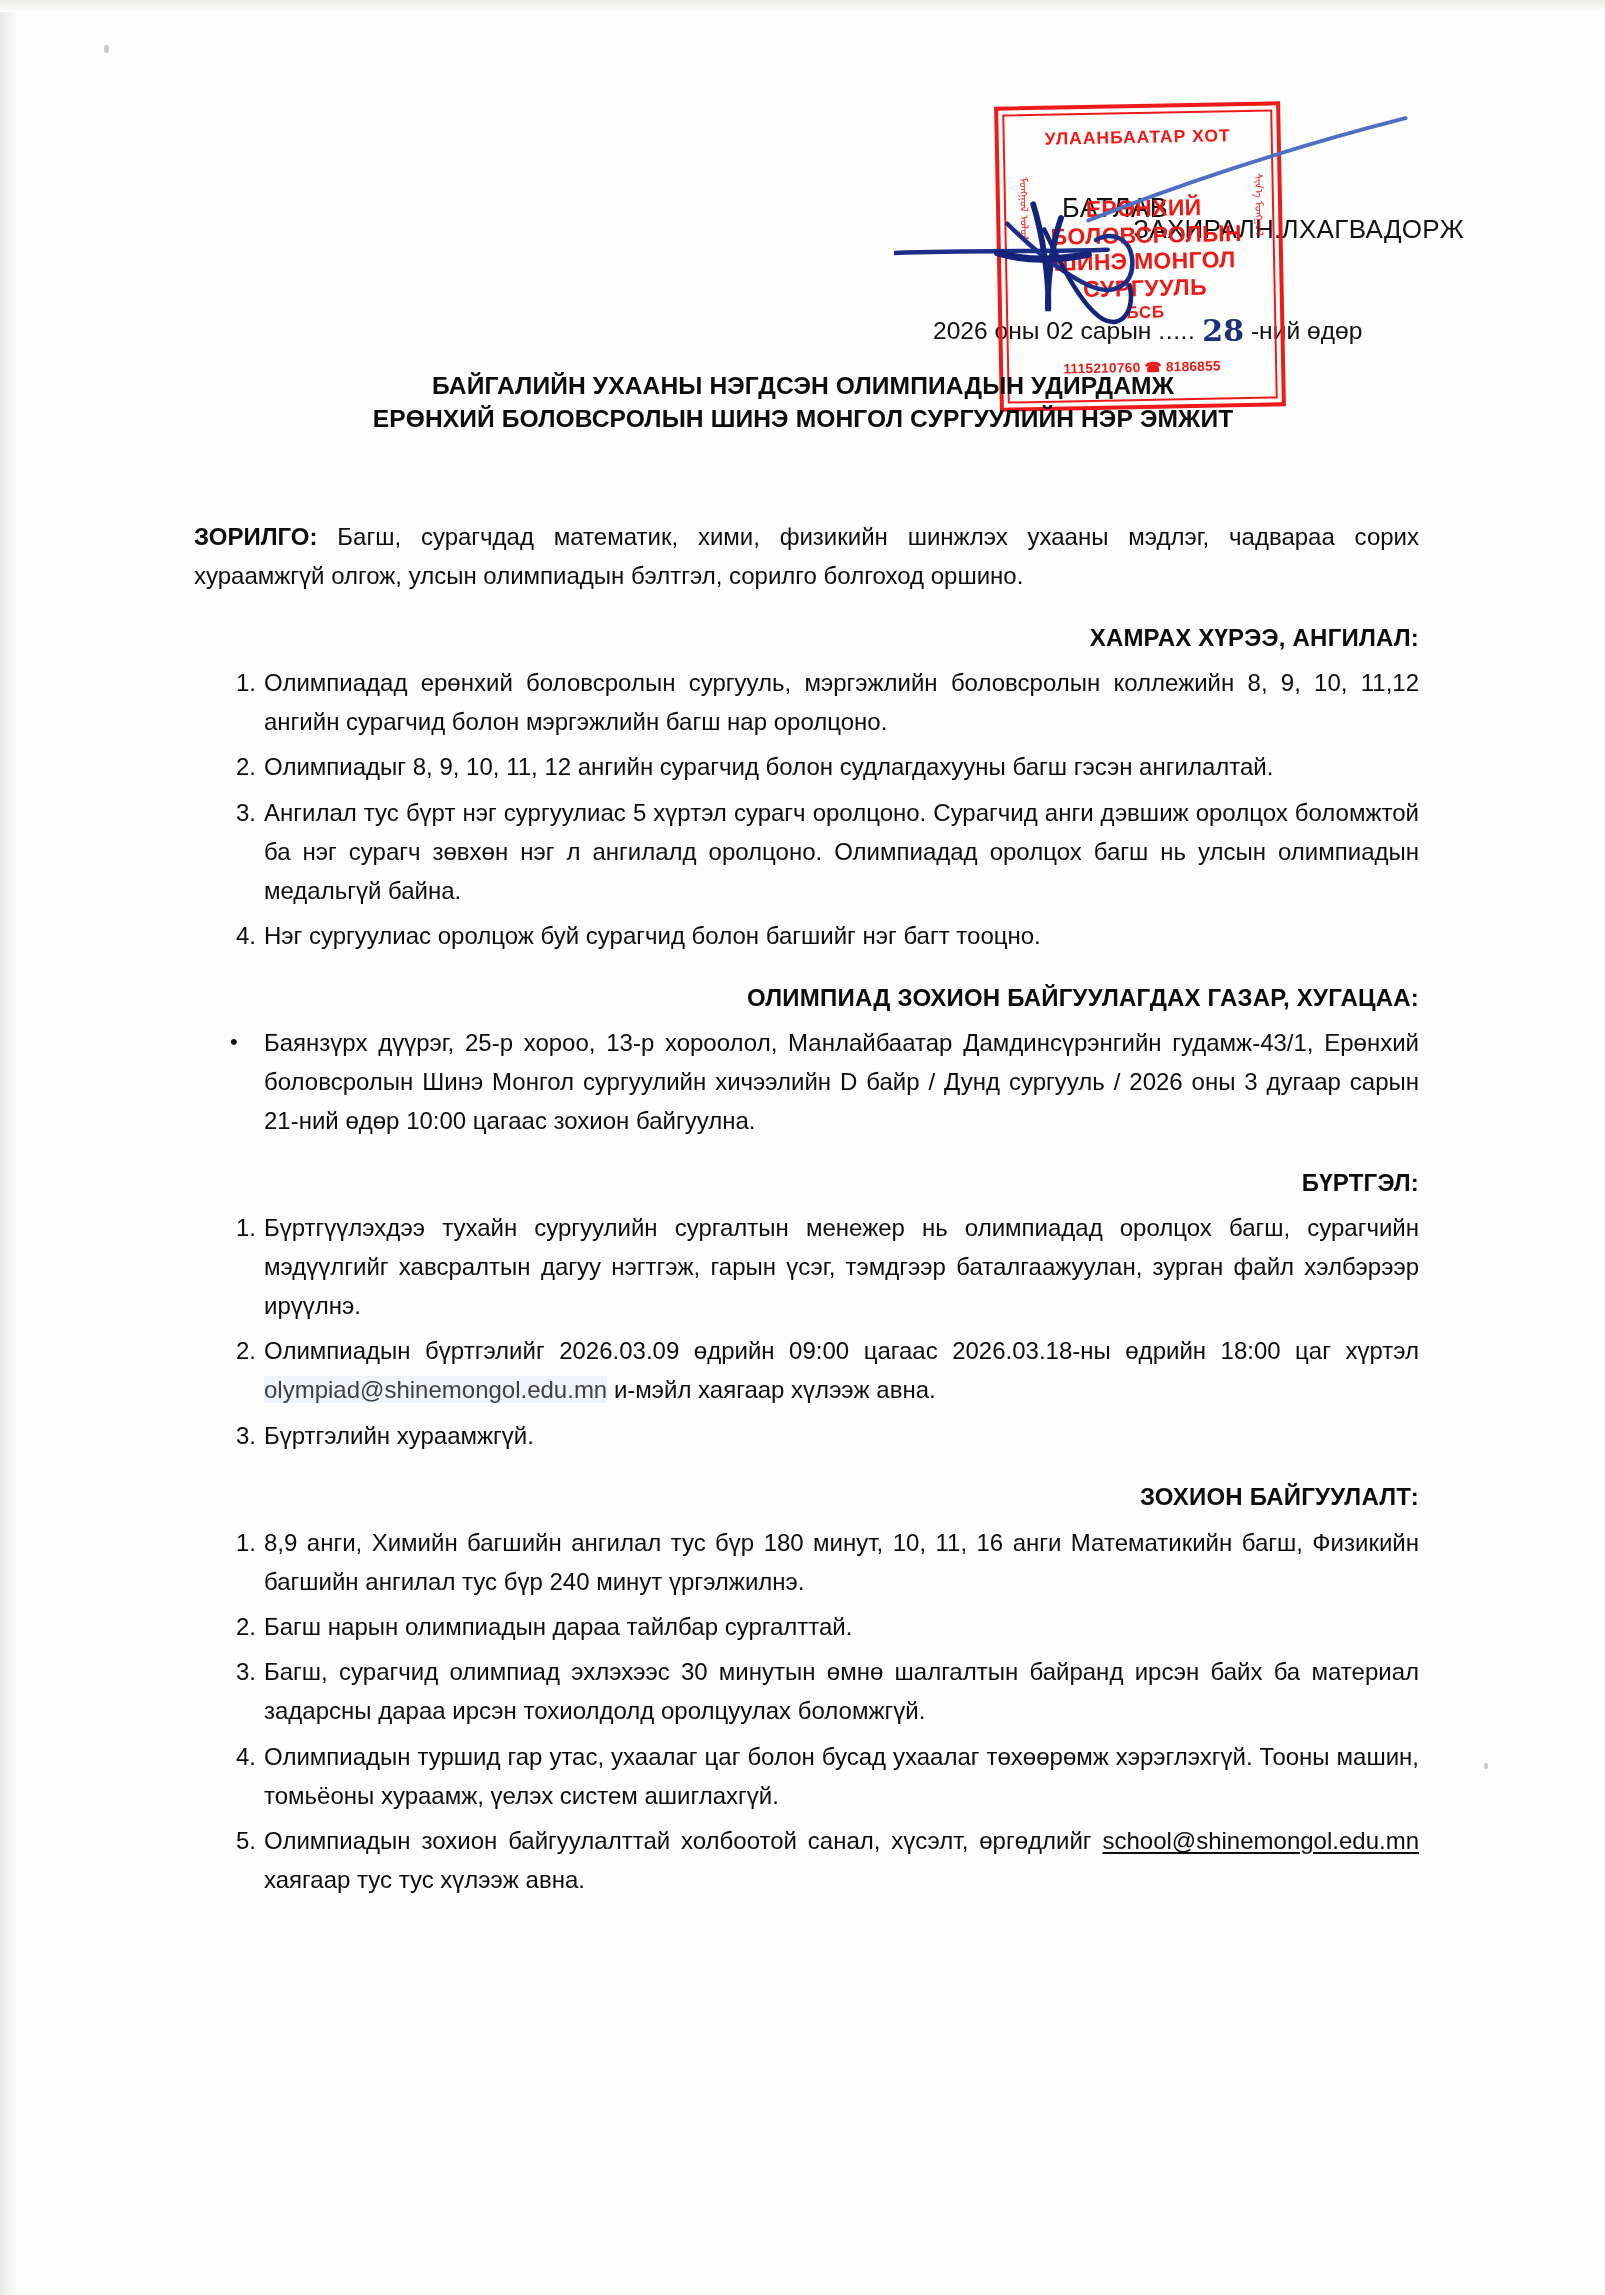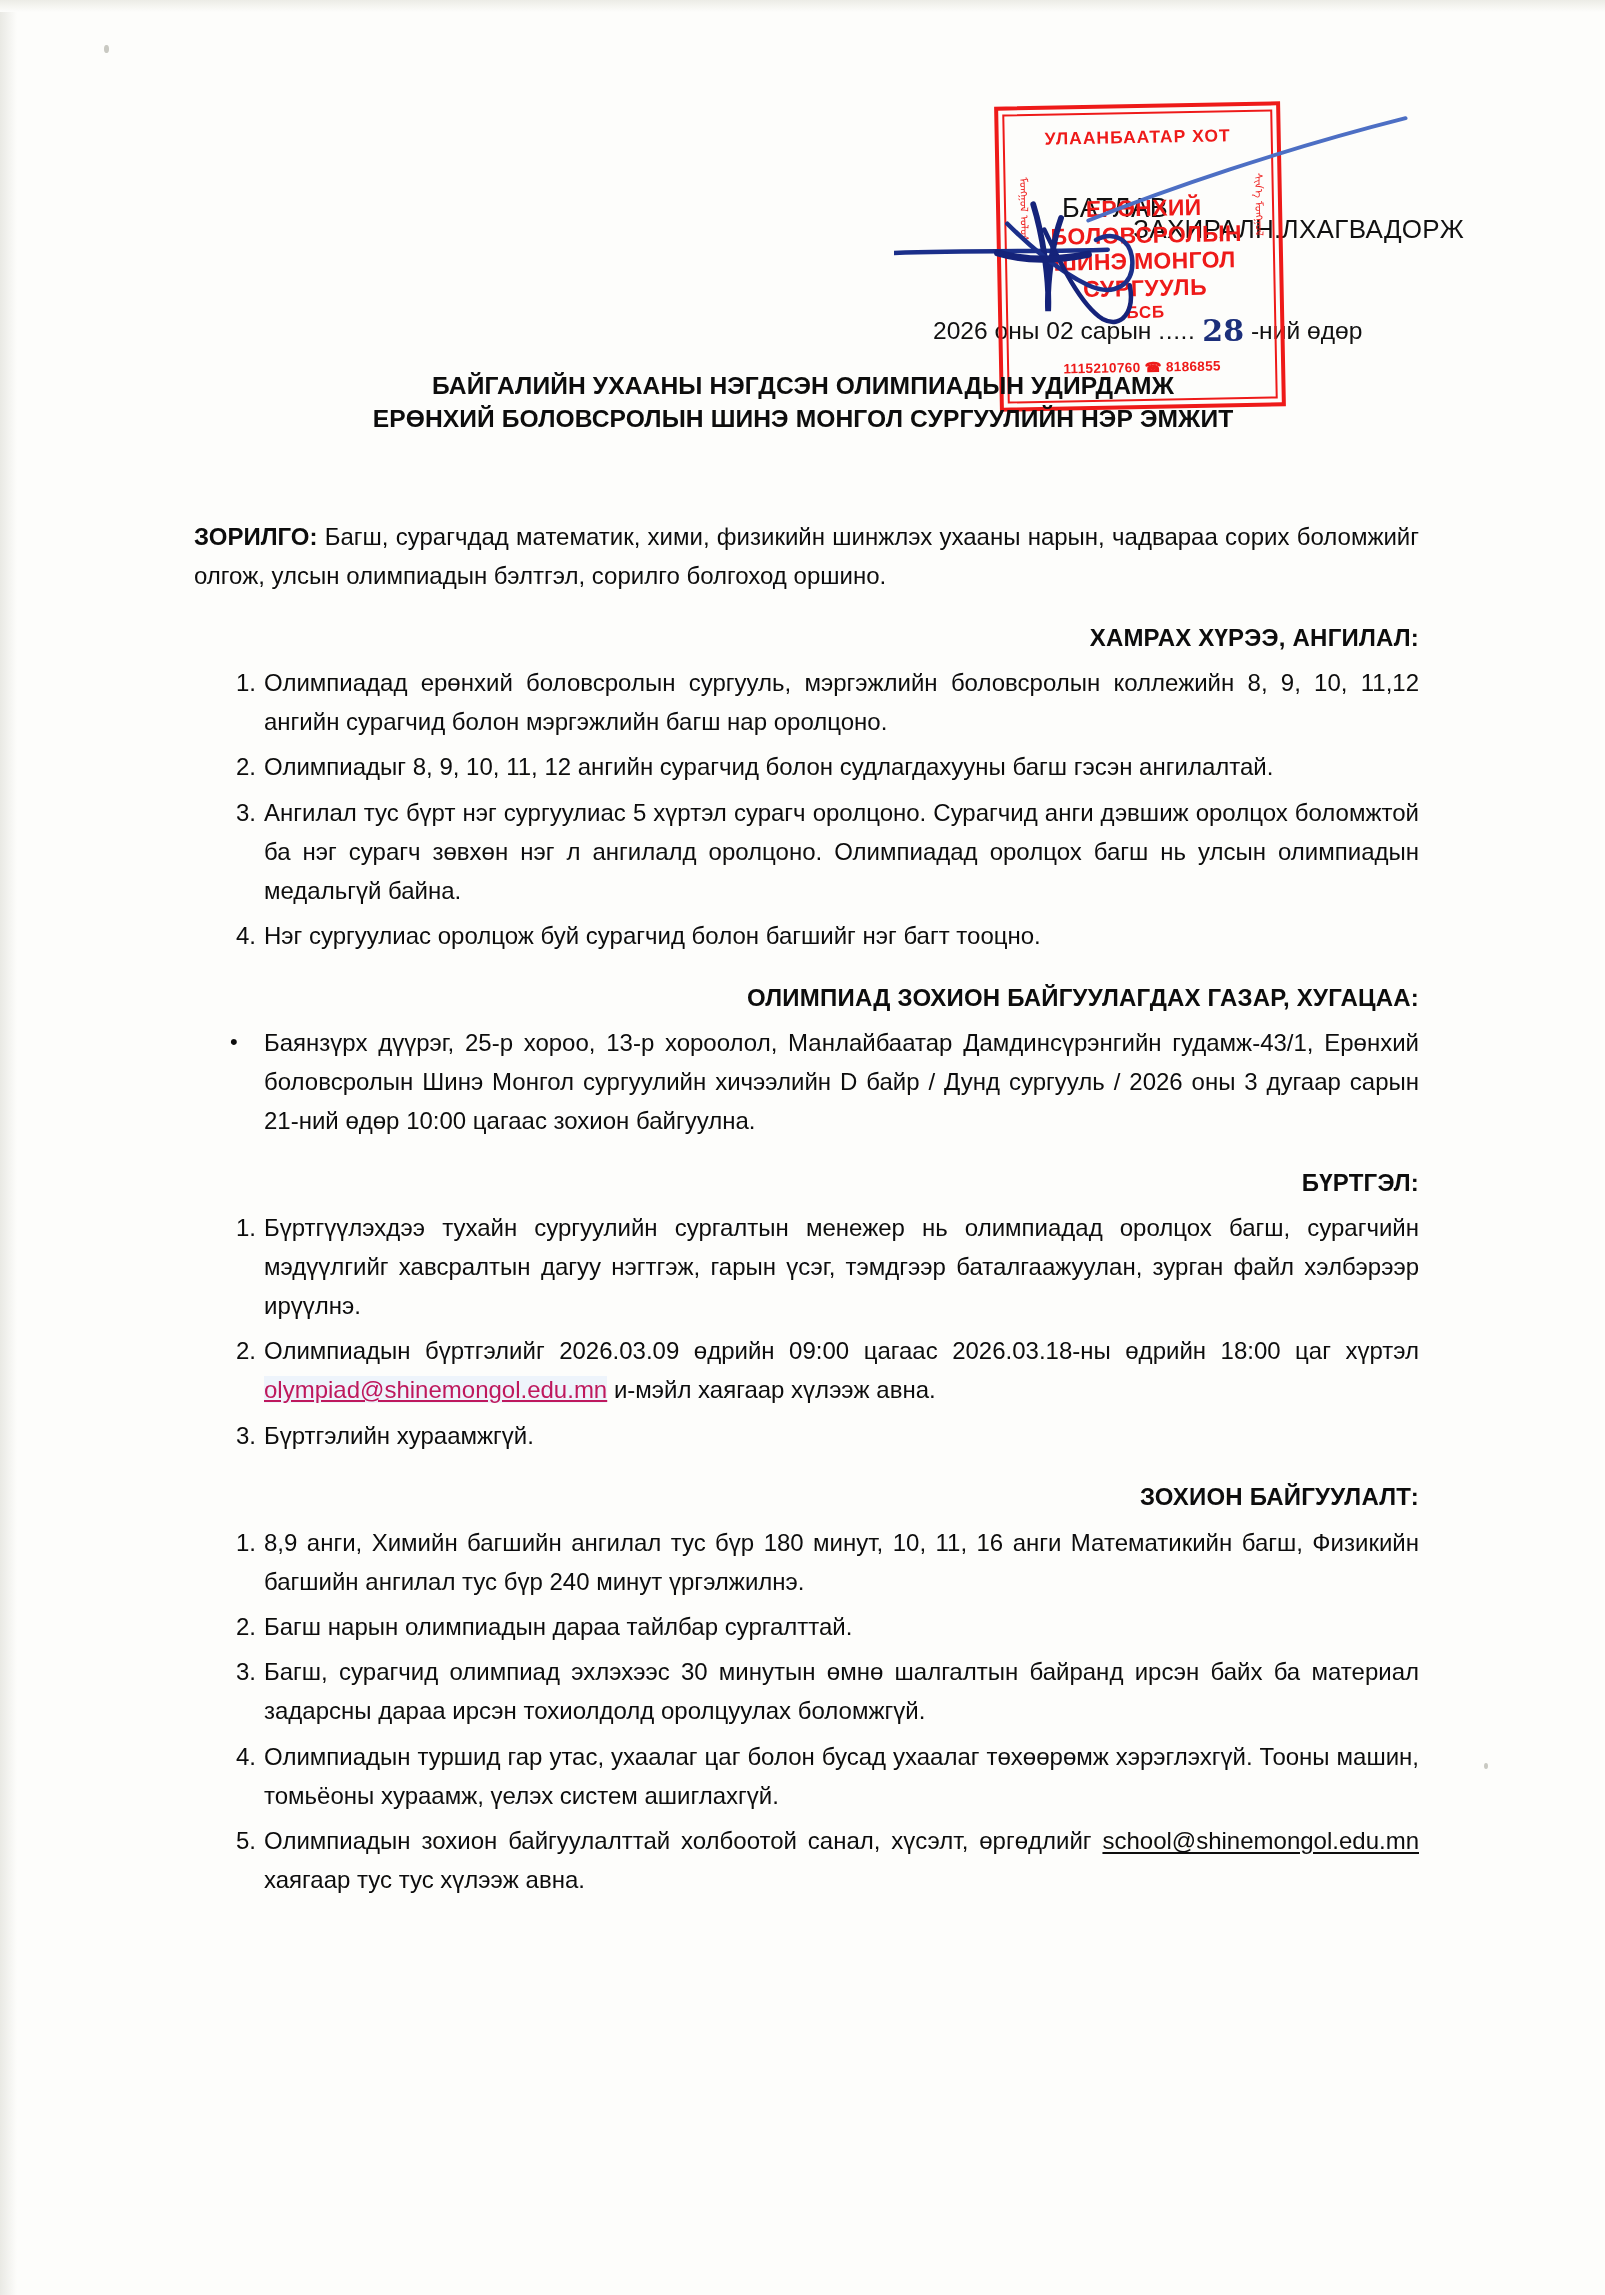--- a/index.html
+++ b/index.html
@@ -241,23 +241,22 @@
     text-justify: inter-word;
   }
   ul.bullet-list > li::before {
     content: "\2022";
     position: absolute;
     left: -34px;
     font-size: 22px;
   }
 
   .email-blue {
-    color: #be185d;
+    color: #404040;
     background: #eef4fb;
-    text-decoration: underline;
   }
   .email-underline {
     color: #0d0d0d;
     text-decoration: underline;
     text-underline-offset: 3.2px;
   }
 </style>
 </head>
 <body>
 
@@ -311,21 +310,21 @@
 
   <div class="doc-title">
     <div>БАЙГАЛИЙН УХААНЫ НЭГДСЭН ОЛИМПИАДЫН УДИРДАМЖ</div>
     <div>ЕРӨНХИЙ БОЛОВСРОЛЫН ШИНЭ МОНГОЛ СУРГУУЛИЙН НЭР ЭМЖИТ</div>
   </div>
 
   <div class="body-wrap">
 
     <p class="para">
       <span class="lead">ЗОРИЛГО:</span>
-      <span>Багш, сурагчдад математик, хими, физикийн шинжлэх ухааны нарын, чадвараа сорих боломжийг олгож, улсын олимпиадын бэлтгэл, сорилго болгоход оршино.</span>
+      <span>Багш, сурагчдад математик, хими, физикийн шинжлэх ухааны мэдлэг, чадвараа сорих хураамжгүй олгож, улсын олимпиадын бэлтгэл, сорилго болгоход оршино.</span>
     </p>
 
     <h2 class="section indent">ХАМРАХ ХҮРЭЭ,  АНГИЛАЛ:</h2>
     <ol class="num-list">
       <li>Олимпиадад ерөнхий боловсролын сургууль, мэргэжлийн боловсролын коллежийн 8, 9, 10, 11,12 ангийн сурагчид болон мэргэжлийн багш нар  оролцоно.</li>
       <li>Олимпиадыг 8, 9, 10, 11, 12 ангийн сурагчид болон судлагдахууны багш гэсэн ангилалтай.</li>
       <li>Ангилал тус бүрт нэг сургуулиас 5 хүртэл сурагч оролцоно. Сурагчид анги дэвшиж оролцох боломжтой  ба нэг сурагч зөвхөн  нэг л ангилалд оролцоно. Олимпиадад оролцох багш нь улсын олимпиадын медальгүй байна.</li>
       <li>Нэг сургуулиас оролцож буй сурагчид болон багшийг нэг багт тооцно.</li>
     </ol>
 

